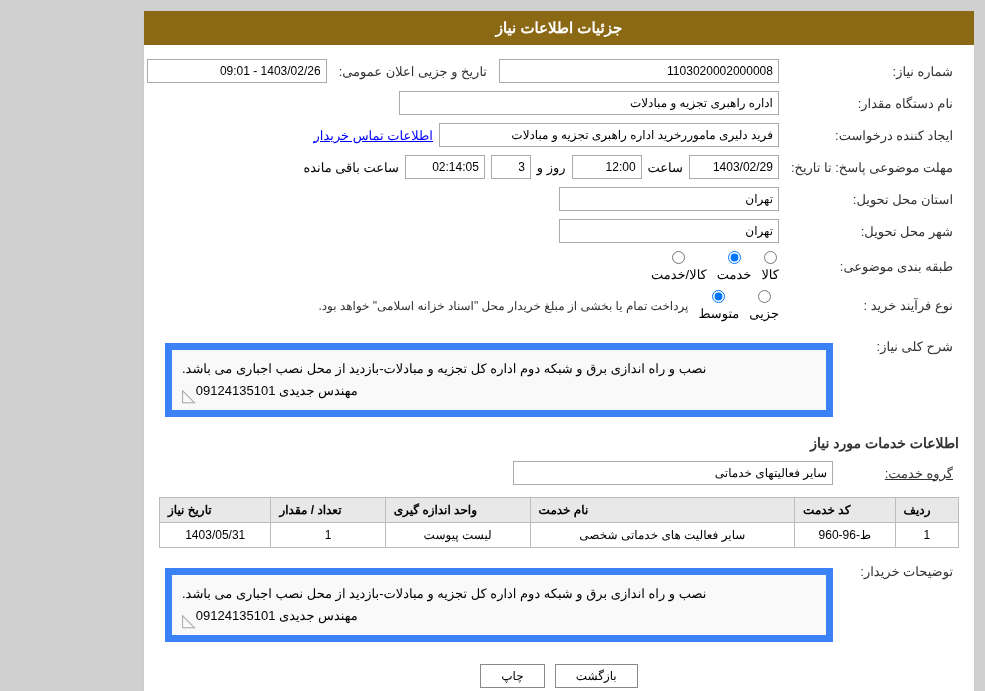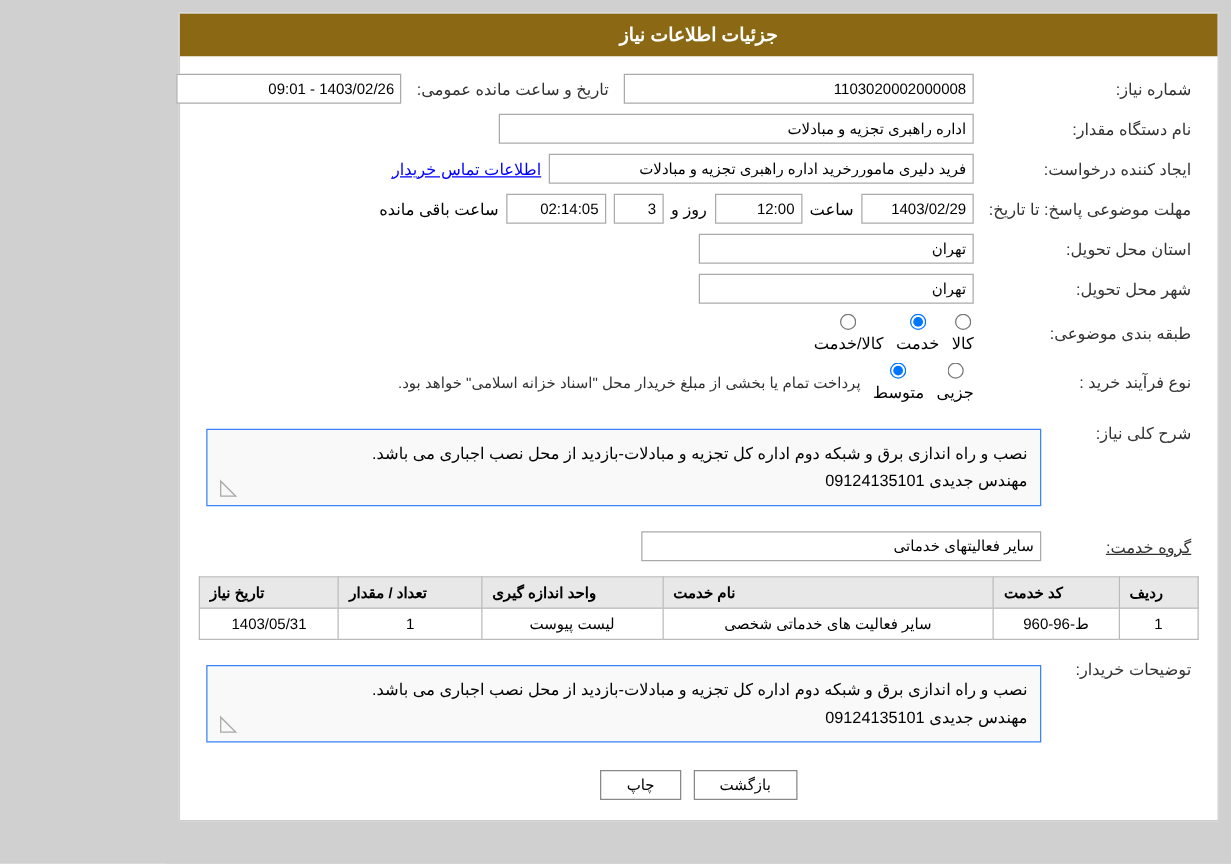--- a/index.html
+++ b/index.html
@@ -73,25 +73,25 @@
       gap: 6px;
       direction: rtl;
     }
     .section-title {
       font-size: 14px;
       font-weight: bold;
       color: #333;
       margin: 8px 0 6px 0;
     }
     .shaded-box {
-      border: 1px solid #3b82f6;
+      border: 7px solid #3b82f6;
       background: #f9f9f9;
       padding: 8px 10px;
       margin: 6px 0;
-      text-align: right;
+      text-align: left;
       direction: rtl;
       line-height: 1.7;
     }
     .services-table {
       width: 100%;
       border-collapse: collapse;
       margin-top: 8px;
     }
     .services-table th {
       background: #e8e8e8;
@@ -164,21 +164,21 @@
     <div class="content-area">
 
       <table class="info-table">
 
         <tbody>
             <tr>
           <td class="label-cell">شماره نیاز:</td>
           <td class="value-cell">
             <input class="input-field input-wide" type="text" value="1103020002000008" readonly="" style="">
           </td>
-          <td class="label-cell">تاریخ و ساعت مانده عمومی:</td>
+          <td class="label-cell">تاریخ و جزیی اعلان عمومی:</td>
           <td class="value-cell">
             <input class="input-field input-medium" type="text" value="1403/02/26 - 09:01" readonly="" style="">
           </td>
         </tr>
 
         <tr>
           <td class="label-cell">نام دستگاه مقدار:</td>
           <td class="value-cell" colspan="3">
             <input class="input-field" style="width: 380px;" type="text" value="اداره راهبری تجزیه و مبادلات" readonly="">
           </td>
@@ -272,20 +272,21 @@
                 نصب و راه اندازی برق و شبکه دوم اداره کل تجزیه و مبادلات-بازدید از محل نصب اجباری می باشد.<br>
                 مهندس جدیدی 09124135101
               </span>
               <div style="float:left;color:#aaa;font-size:18px;cursor:nwse-resize;">◺</div>
             </div>
           </td>
         </tr>
       </tbody>
         </table>
 
+      <div class="section-title">اطلاعات خدمات مورد نیاز</div>
 
       <table class="info-table" style="margin-bottom:4px;">
         <tbody>
             <tr>
           <td class="label-cell" style="width:120px;text-decoration:underline;">گروه خدمت:</td>
           <td>
             <input class="input-field" style="width: 320px;" type="text" value="سایر فعالیتهای خدماتی" readonly="">
           </td>
         </tr>
       </tbody>

